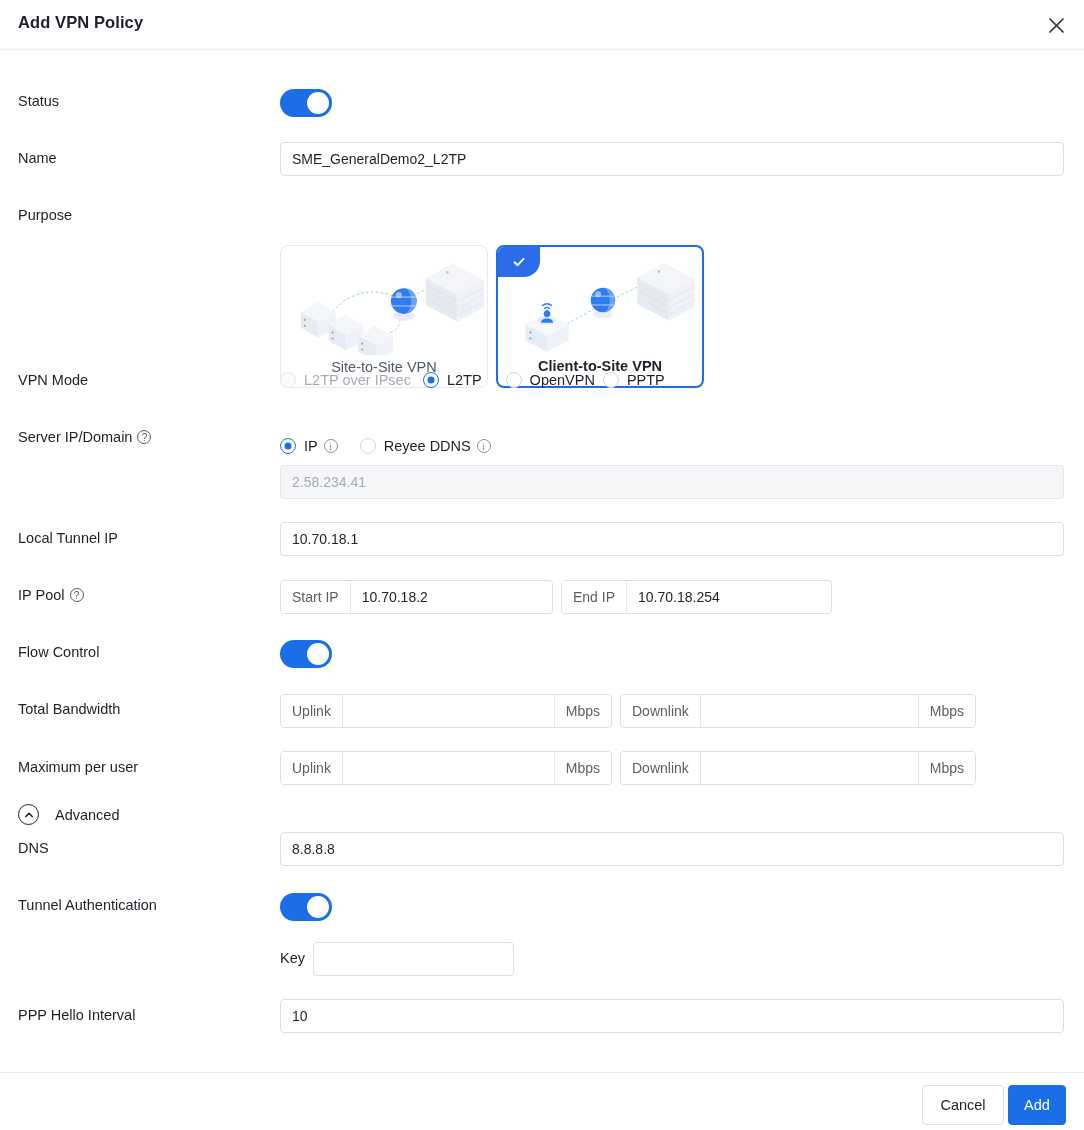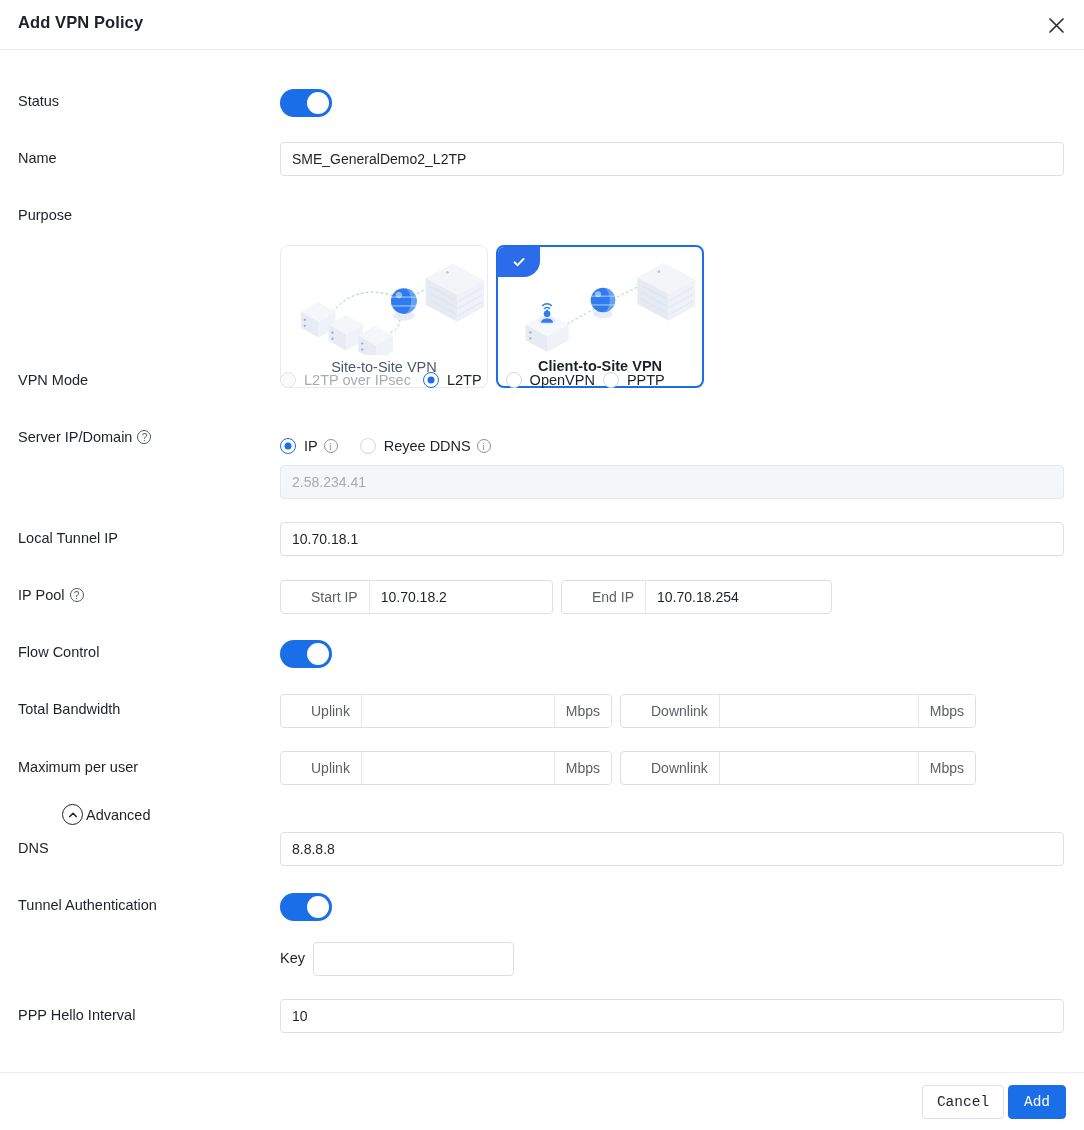--- a/index.html
+++ b/index.html
@@ -83,21 +83,20 @@
   }
   .inp.disabled {
     background: #f5f6f7; border-color: #e4e7ed; color: #a8abb2;
   }
 
   
   .grp {
     position: absolute; height: 34px; display: flex;
     border: 1px solid #dcdfe6; border-radius: 4px; overflow: hidden;
     background: #fff;
-    padding-left: 19px;
   }
   .grp .addon {
     display: flex; align-items: center; justify-content: center;
     padding: 0 11px; font-size: 14px; color: #5c6066;
     background: #fff; flex: 0 0 auto; white-space: nowrap;
   }
   .grp .addon.left  { border-right: 1px solid #e4e7ed; }
   .grp .addon.right { border-left: 1px solid #e4e7ed; }
   .grp .fld {
     flex: 1 1 auto; display: flex; align-items: center;
@@ -145,38 +144,38 @@
     content: ""; position: absolute; left: 50%; top: 50%;
     width: 7px; height: 7px; border-radius: 50%; background: #1a6fe8;
     transform: translate(-50%, -50%);
   }
   .radio.dis { color: #a8abb2; }
   .radio.dis .dot { border-color: #e4e7ed; background: #fafafa; }
 
   
   .adv {
     position: absolute; left: 18px; display: flex; align-items: center;
-    gap: 3px; cursor: pointer; font-size: 14.5px; color: #1d2129; margin-left: 44px;
+    gap: 16px; cursor: pointer; font-size: 14.5px; color: #1d2129;
   }
   .adv .circ {
     width: 21px; height: 21px; border-radius: 50%;
     border: 1.4px solid #1d2129;
     display: flex; align-items: center; justify-content: center;
   }
 
   
   .dlg-footer {
     position: absolute; left: 0; bottom: 0; width: 1084px; height: 58px;
     border-top: 1px solid #ebedf0; background: #fff;
   }
   .btn {
-    position: absolute; top: 12px; height: 34px;
+    position: absolute; top: 12px; height: 40px;
     border-radius: 4px; font-size: 14.5px; cursor: pointer;
     display: flex; align-items: center; justify-content: center;
-    font-family: Liberation Mono, monospace;
+    font-family: Liberation Sans, sans-serif;
     margin-left: 26px;
   }
   .btn.cancel {
     right: 80px; width: 82px;
     border: 1px solid #dcdfe6; background: #fff; color: #1d2129;
   }
   .btn.primary {
     right: 18px; width: 58px;
     border: 1px solid #1a6fe8; background: #1a6fe8; color: #fff;
   }

